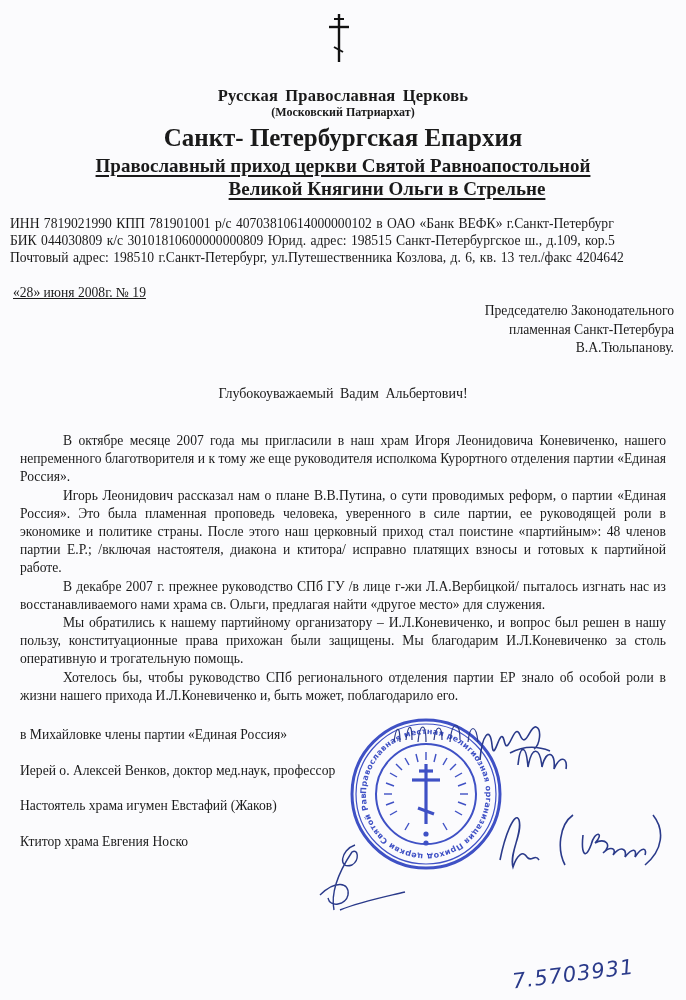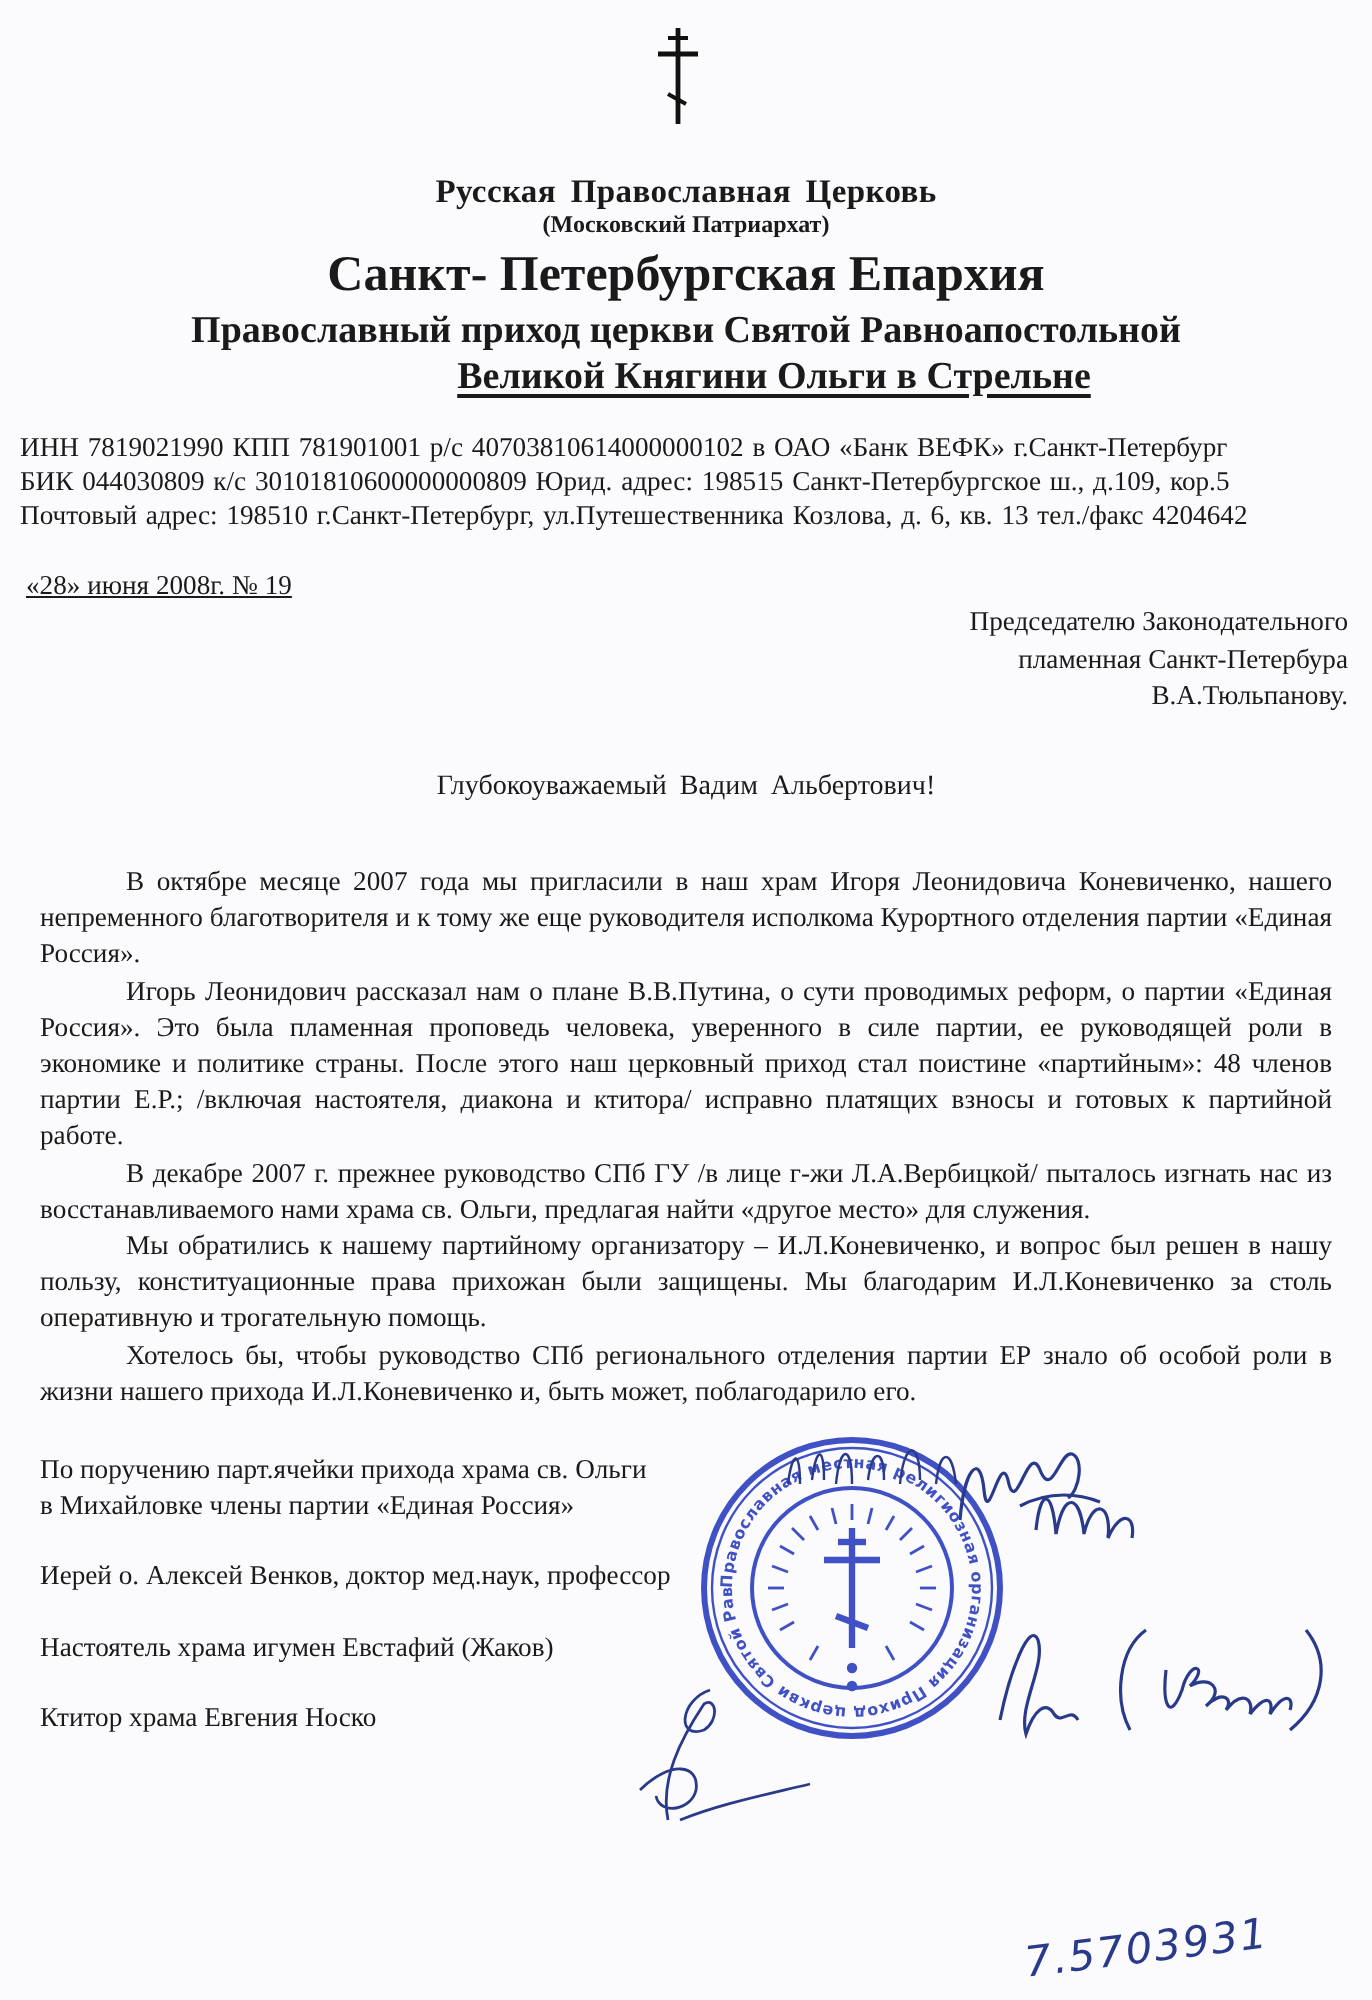--- a/index.html
+++ b/index.html
@@ -9,21 +9,21 @@
       font-family: "Liberation Serif", "DejaVu Serif", serif;
       color: #1a1a1a;
       position: relative;
     }
     .page { position: absolute; left: 0; top: 0; width: 686px; height: 1000px; }
     .cross { position: absolute; left: 326px; top: 12px; width: 26px; height: 52px; }
     .hdr { position: absolute; left: 0; width: 686px; text-align: center; font-weight: bold; }
     .h1 { top: 86px; font-size: 16.5px; letter-spacing: 0.2px; word-spacing: 3px; }
     .h2 { top: 105px; font-size: 12px; }
     .h3 { top: 124px; font-size: 25px; }
-    .h4 { top: 155px; font-size: 19px; text-decoration-thickness: 2px; text-underline-offset: 3px; }
+    .h4 { top: 155px; font-size: 19px; text-decoration: underline; text-decoration-thickness: 2px; text-underline-offset: 3px; }
     .h5 { top: 178px; font-size: 19px; text-decoration: underline; text-decoration-thickness: 2px; text-underline-offset: 3px; padding-left: 44px; }
     .req { position: absolute; left: 10px; width: 672px; font-size: 13.6px; white-space: nowrap; word-spacing: 1px; }
     .r1 { top: 216px; } .r2 { top: 233px; } .r3 { top: 250px; }
     .date { position: absolute; left: 13px; top: 285px; font-size: 13.6px; text-decoration: underline; }
     .addr { position: absolute; right: 12px; top: 302px; text-align: right; font-size: 13.6px; line-height: 18.5px; }
     .greet { position: absolute; left: 0; width: 686px; top: 386px; text-align: center; font-size: 14px; word-spacing: 3px; }
     .body { position: absolute; left: 20px; width: 646px; top: 432px; font-size: 13.6px; line-height: 18.2px; text-align: justify; }
     .body p { margin: 0; text-indent: 43px; }
     .sign { position: absolute; left: 20px; top: 726px; font-size: 13.6px; line-height: 17.5px; }
     .sign div { white-space: nowrap; }
@@ -66,21 +66,20 @@
 
   <div class="body">
     <p>В октябре месяце 2007 года мы пригласили в наш храм Игоря Леонидовича Коневиченко, нашего непременного благотворителя и к тому же еще руководителя исполкома Курортного отделения партии «Единая Россия».</p>
     <p>Игорь Леонидович рассказал нам о плане В.В.Путина, о сути проводимых реформ, о партии «Единая Россия». Это была пламенная проповедь человека, уверенного в силе партии, ее руководящей роли в экономике и политике страны. После этого наш церковный приход стал поистине «партийным»: 48 членов партии Е.Р.; /включая настоятеля, диакона и ктитора/ исправно платящих взносы и готовых к партийной работе.</p>
     <p>В декабре 2007 г. прежнее руководство СПб ГУ /в лице г-жи Л.А.Вербицкой/ пыталось изгнать нас из восстанавливаемого нами храма св. Ольги, предлагая найти «другое место» для служения.</p>
     <p>Мы обратились к нашему партийному организатору – И.Л.Коневиченко, и вопрос был решен в нашу пользу, конституационные права прихожан были защищены. Мы благодарим И.Л.Коневиченко за столь оперативную и трогательную помощь.</p>
     <p>Хотелось бы, чтобы руководство СПб регионального отделения партии ЕР знало об особой роли в жизни нашего прихода И.Л.Коневиченко и, быть может, поблагодарило его.</p>
   </div>
 
   <div class="sign">
-    <div>По поручению парт.ячейки прихода храма св. Ольги</div>
     <div>в Михайловке члены партии «Единая Россия»</div>
     <div class="gap">Иерей о. Алексей Венков, доктор мед.наук, профессор</div>
     <div class="gap">Настоятель  храма  игумен Евстафий (Жаков)</div>
     <div class="gap">Ктитор храма Евгения Носко</div>
   </div>
 
   <svg class="stamp" viewBox="0 0 156 156">
     <defs>
       <path id="stampArc" d="M 78,78 m -60,0 a 60,60 0 1,1 120,0 a 60,60 0 1,1 -120,0"></path>
     </defs>

